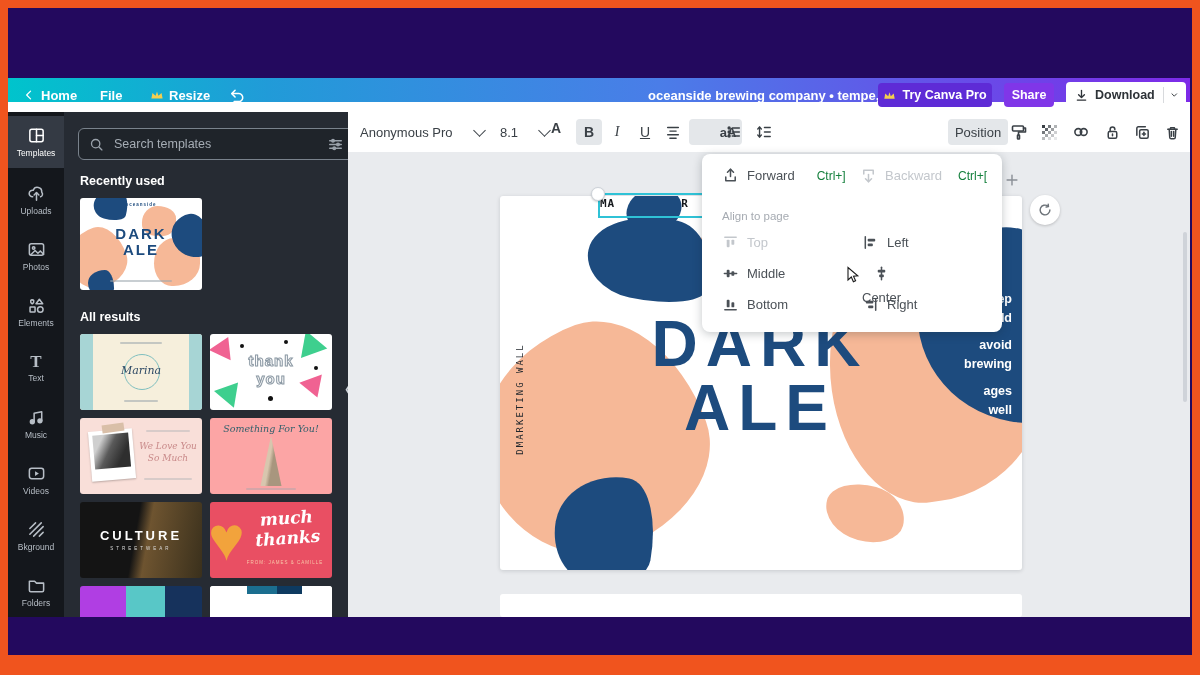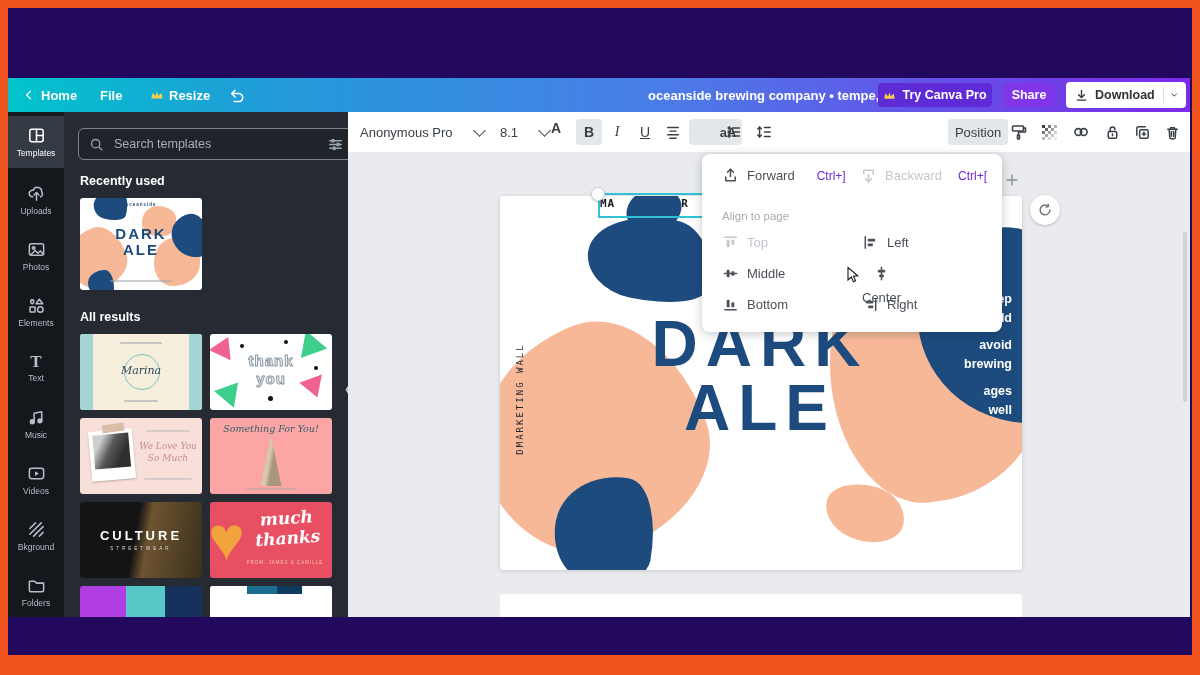--- a/index.html
+++ b/index.html
@@ -3,21 +3,21 @@
 <meta charset="utf-8">
 <style>
   html,body{margin:0;padding:0;}
   body{width:1200px;height:675px;overflow:hidden;font-family:"Liberation Sans",sans-serif;}
   .abs{position:absolute;}
   #stage{position:relative;width:1200px;height:675px;background:#F0541E;}
   #letterbox{left:8px;top:8px;width:1184px;height:647px;background:#23095E;}
   #app{left:8px;top:78px;width:1182px;height:539px;background:#fff;overflow:hidden;}
 
   
-  #topbar{left:0;top:0;width:1182px;height:34px;background:linear-gradient(90deg,#00C4CC 0%,#219BD8 22%,#4A7DE8 55%,#7D2AE8 100%);color:#fff;}
+  #topbar{left:0;top:0;width:1182px;height:24px;background:linear-gradient(90deg,#00C4CC 0%,#219BD8 22%,#4A7DE8 55%,#7D2AE8 100%);color:#fff;}
   .tb-item{position:absolute;top:0;height:34px;display:flex;align-items:center;font-size:13px;font-weight:bold;color:#fff;gap:5px;}
   .tb-muted{color:rgba(255,255,255,.55);font-weight:bold;}
   .pill{border-radius:4px;display:flex;align-items:center;justify-content:center;font-size:12.5px;font-weight:bold;}
   #btn-trypro{left:870px;top:5px;width:114px;height:24px;background:#5E2BD6;color:#fff;gap:6px;}
   #btn-share{left:996px;top:5px;width:50px;height:24px;background:#8036E8;color:#fff;}
   #btn-download{left:1058px;top:4px;width:120px;height:26px;background:#fff;color:#2E3338;}
   #btn-download .dl-main{display:flex;align-items:center;gap:6px;padding:0 8px;}
   #btn-download .dl-split{width:1px;height:16px;background:#d8dadd;}
   .ic{stroke:currentColor;fill:none;stroke-width:1.6;stroke-linecap:round;stroke-linejoin:round;}
   .crown{fill:#F3CF4F;stroke:none;}
@@ -96,21 +96,21 @@
   #selbox{left:250px;top:41px;width:115px;height:21px;border:2px solid #2FC2D6;z-index:6;}
   #selhandle{left:243px;top:35px;width:12px;height:12px;background:#fff;border:1px solid #cdd2d8;border-radius:50%;box-shadow:0 1px 2px rgba(0,0,0,.2);z-index:7;}
   #rotate-btn{left:682px;top:43px;width:30px;height:30px;background:#fff;border-radius:50%;box-shadow:0 1px 3px rgba(0,0,0,.2);display:flex;align-items:center;justify-content:center;color:#6c7278;z-index:5;cursor:pointer;}
   #plus-icon{left:656px;top:20px;color:#8A9097;z-index:5;cursor:pointer;}
   #vscroll{right:3px;top:80px;width:4px;height:170px;background:#CFD3D9;border-radius:2px;z-index:5;}
 
   
   #dropdown{left:354px;top:2px;width:300px;height:178px;background:#fff;border-radius:8px;box-shadow:0 2px 10px rgba(20,30,40,.25);z-index:10;font-size:13px;color:#4B5157;}
   .dd-row{position:absolute;display:flex;align-items:center;gap:8px;cursor:pointer;}
   .dd-dis{color:#C3C7CC;}
-  .dd-short{color:#6d28d9;font-size:12px;}
+  .dd-short{color:#15803d;font-size:12px;}
   #dd-section{position:absolute;left:20px;top:56px;color:#A6ABB2;font-size:11.5px;}
   .dd-opt svg{width:17px;height:17px;}
   #cursor{left:497px;top:114px;z-index:11;}
 
   .no-select{user-select:none;}
 </style>
 </head>
 <body>
 
 <div id="stage" class="no-select">

